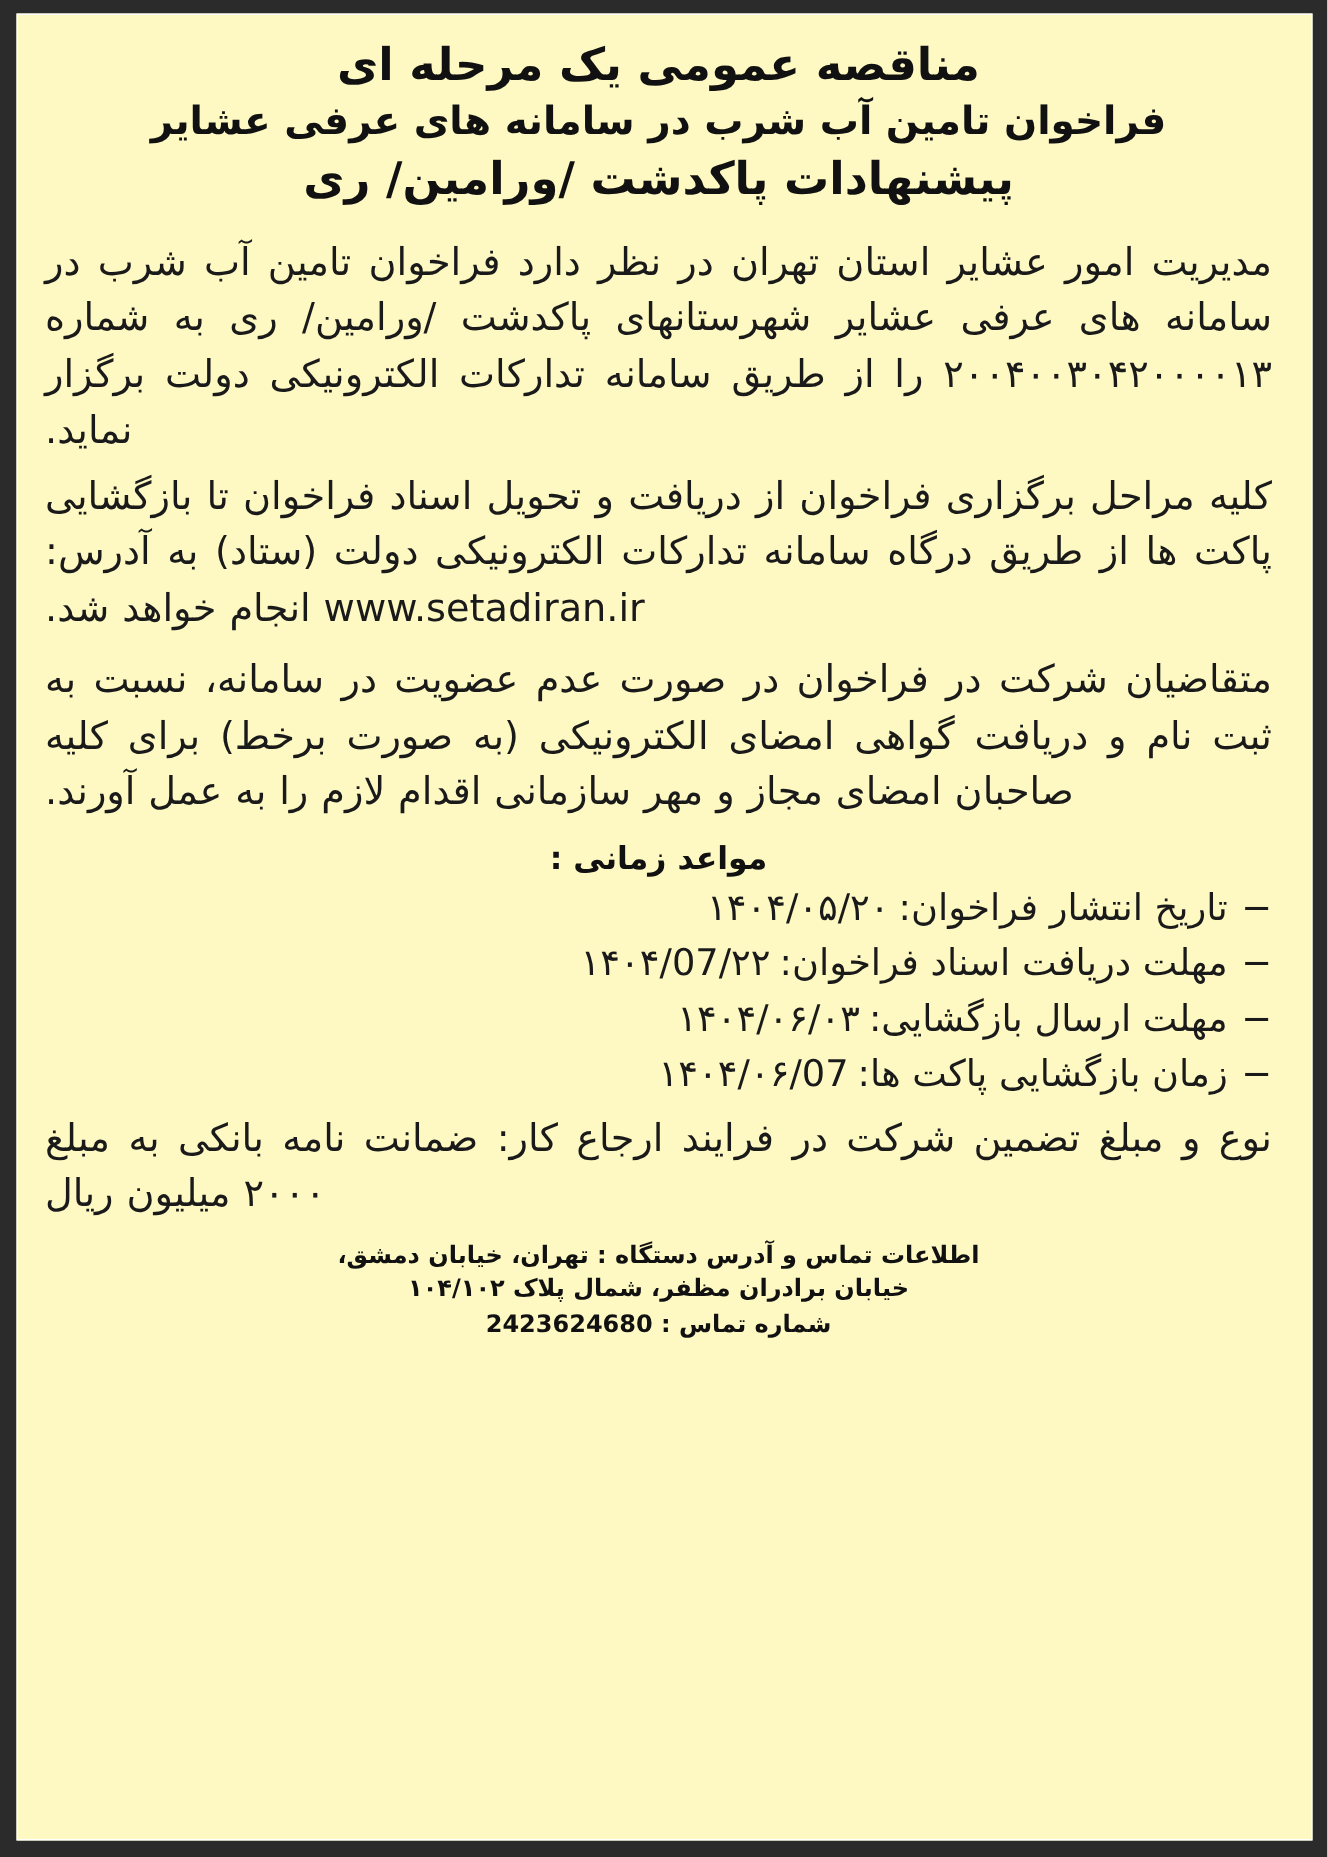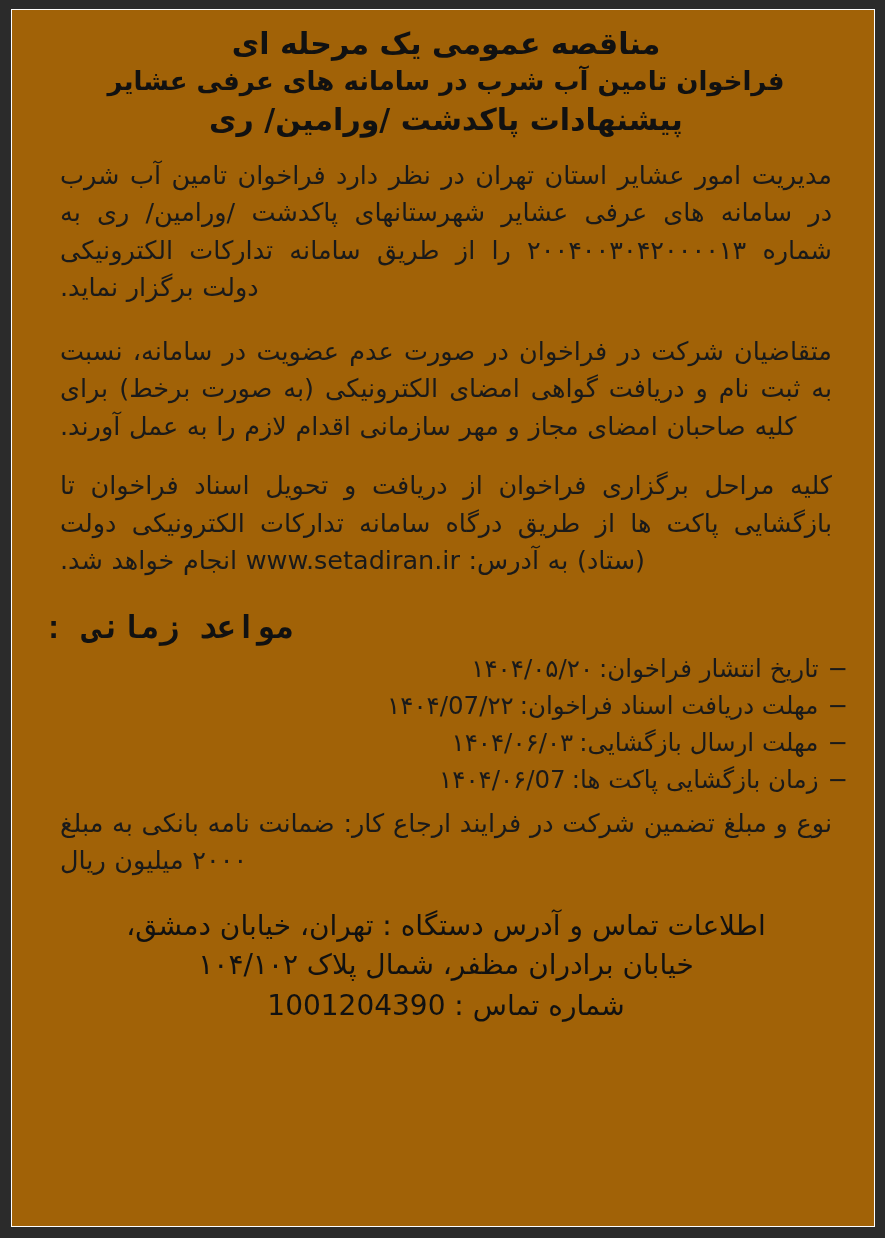--- a/index.html
+++ b/index.html
@@ -21,23 +21,23 @@
     box-sizing: border-box;
     width: 885px;
     height: 1238px;
     background: #2b2b2b;
     padding: 9px 10px 11px 11px;
   }
   #ad-inner {
     box-sizing: border-box;
     width: 100%;
     height: 100%;
-    background: #a16207;
+    background: #fef9c3;
     border: 1px solid #ffffff;
-    padding: 14px 26px 6px 32px;
+    padding: 14px 26px 6px 18px;
     display: flex;
     flex-direction: column;
     direction: rtl;
     text-align: right;
   }
 
   
   .headline {
     text-align: center;
     font-weight: bold;
@@ -60,41 +60,40 @@
     display: block;
     font-size: 30px;
   }
 
   
   .para {
     font-size: 25.5px;
     line-height: 1.47;
     text-align: justify;
     text-align-last: left;
-    margin: 16px;
+    margin: 0;
     color: #1a1a1a;
     word-spacing: 0.5px;
   }
   #intro-paragraph { margin-top: 18px; }
   #process-paragraph { margin-top: 6px; }
   #registration-paragraph { margin-top: 10px; }
   .url-text {
     direction: ltr;
     unicode-bidi: embed;
     display: inline-block;
   }
 
   
   .section-heading {
-    font-size: 32px;
+    font-size: 21px;
     font-weight: bold;
     margin: 12px 0 2px 0;
-    text-align: left;
+    text-align: center;
     color: #111111;
-    font-family: Liberation Mono, monospace;
   }
   .schedule-list {
     list-style: none;
     margin: 0;
     padding: 0;
   }
   .schedule-list li {
     font-size: 24.5px;
     line-height: 1.52;
     text-align: right;
@@ -109,22 +108,22 @@
     display: inline-block;
     margin-right: 6px;
   }
 
   
   #guarantee-paragraph { margin-top: 6px; }
 
   
   .contact-block {
     margin-top: 10px;
-    font-weight: normal;
-    font-size: 28px;
+    font-weight: bold;
+    font-size: 16px;
     line-height: 1.42;
     text-align: center;
     color: #111111;
   }
   .contact-block .contact-line { display: block; }
   #contact-phone-line { margin-top: 1px; }
 </style>
 </head>
 <body>
 
@@ -132,34 +131,34 @@
   <div id="ad-inner">
 
     <div class="headline">
       <span class="line-1">مناقصه عمومی یک مرحله ای</span>
       <span class="line-2">فراخوان تامین آب شرب  در سامانه های عرفی عشایر</span>
       <span class="line-3">پیشنهادات پاکدشت /ورامین/ ری</span>
     </div>
 
     <p class="para" id="intro-paragraph">مدیریت امور عشایر استان تهران در نظر دارد فراخوان تامین آب شرب  در سامانه های عرفی عشایر شهرستانهای پاکدشت /ورامین/ ری به شماره ۲۰۰۴۰۰۳۰۴۲۰۰۰۰۱۳ را از طریق سامانه تدارکات الکترونیکی دولت برگزار نماید.</p>
 
+    <p class="para" id="process-paragraph"><span>کلیه مراحل برگزاری فراخوان از دریافت و تحویل اسناد فراخوان تا بازگشایی پاکت ها از طریق درگاه سامانه تدارکات الکترونیکی دولت (ستاد) به آدرس:</span> <span class="url-text">www.setadiran.ir</span> <span>انجام خواهد شد.</span></p>
+
     <p class="para" id="registration-paragraph">متقاضیان شرکت در فراخوان در صورت عدم عضویت در سامانه، نسبت به ثبت نام و دریافت گواهی امضای الکترونیکی (به صورت برخط) برای کلیه صاحبان امضای مجاز و مهر سازمانی اقدام لازم را به عمل آورند.</p>
-
-    <p class="para" id="process-paragraph"><span>کلیه مراحل برگزاری فراخوان از دریافت و تحویل اسناد فراخوان تا بازگشایی پاکت ها از طریق درگاه سامانه تدارکات الکترونیکی دولت (ستاد) به آدرس:</span> <span class="url-text">www.setadiran.ir</span> <span>انجام خواهد شد.</span></p>
 
     <div class="section-heading">مواعد زمانی :</div>
     <ul class="schedule-list">
       <li><span class="dash">−</span><span>تاریخ انتشار فراخوان:</span><span class="schedule-date">۱۴۰۴/۰۵/۲۰</span></li>
       <li><span class="dash">−</span><span>مهلت دریافت اسناد فراخوان:</span><span class="schedule-date">۱۴۰۴/07/۲۲</span></li>
       <li><span class="dash">−</span><span>مهلت ارسال بازگشایی:</span><span class="schedule-date">۱۴۰۴/۰۶/۰۳</span></li>
       <li><span class="dash">−</span><span>زمان بازگشایی پاکت ها:</span><span class="schedule-date">۱۴۰۴/۰۶/07</span></li>
     </ul>
 
     <p class="para" id="guarantee-paragraph">نوع و مبلغ تضمین شرکت در فرایند ارجاع کار: ضمانت نامه بانکی به مبلغ ۲۰۰۰ میلیون ریال</p>
 
     <div class="contact-block">
       <span class="contact-line">اطلاعات تماس و آدرس دستگاه : تهران، خیابان دمشق،</span>
       <span class="contact-line">خیابان برادران مظفر، شمال پلاک ۱۰۴/۱۰۲</span>
-      <span class="contact-line" id="contact-phone-line">شماره تماس : 1001204390</span>
+      <span class="contact-line" id="contact-phone-line">شماره تماس : 2423624680</span>
     </div>
 
   </div>
 </div>
 
 </body></html>

